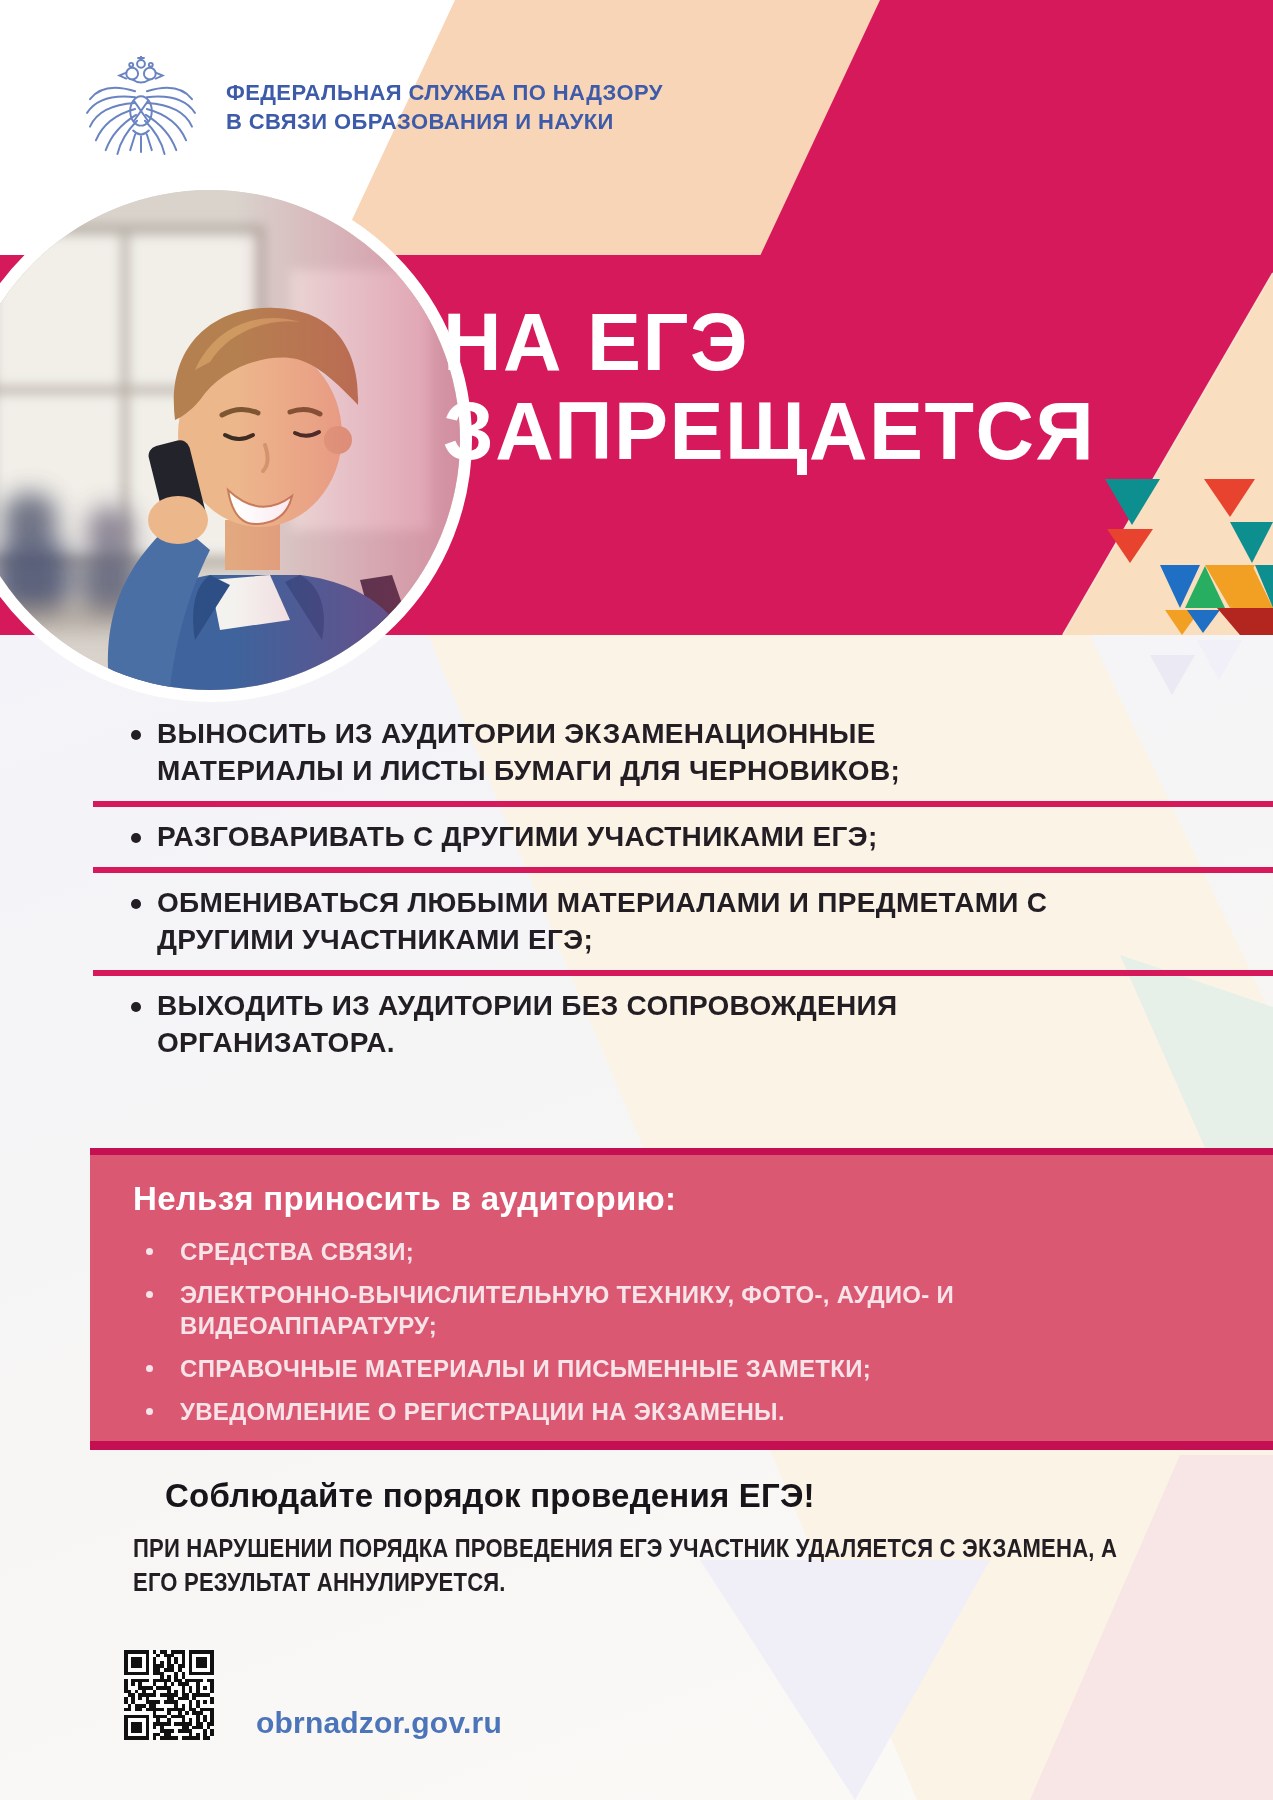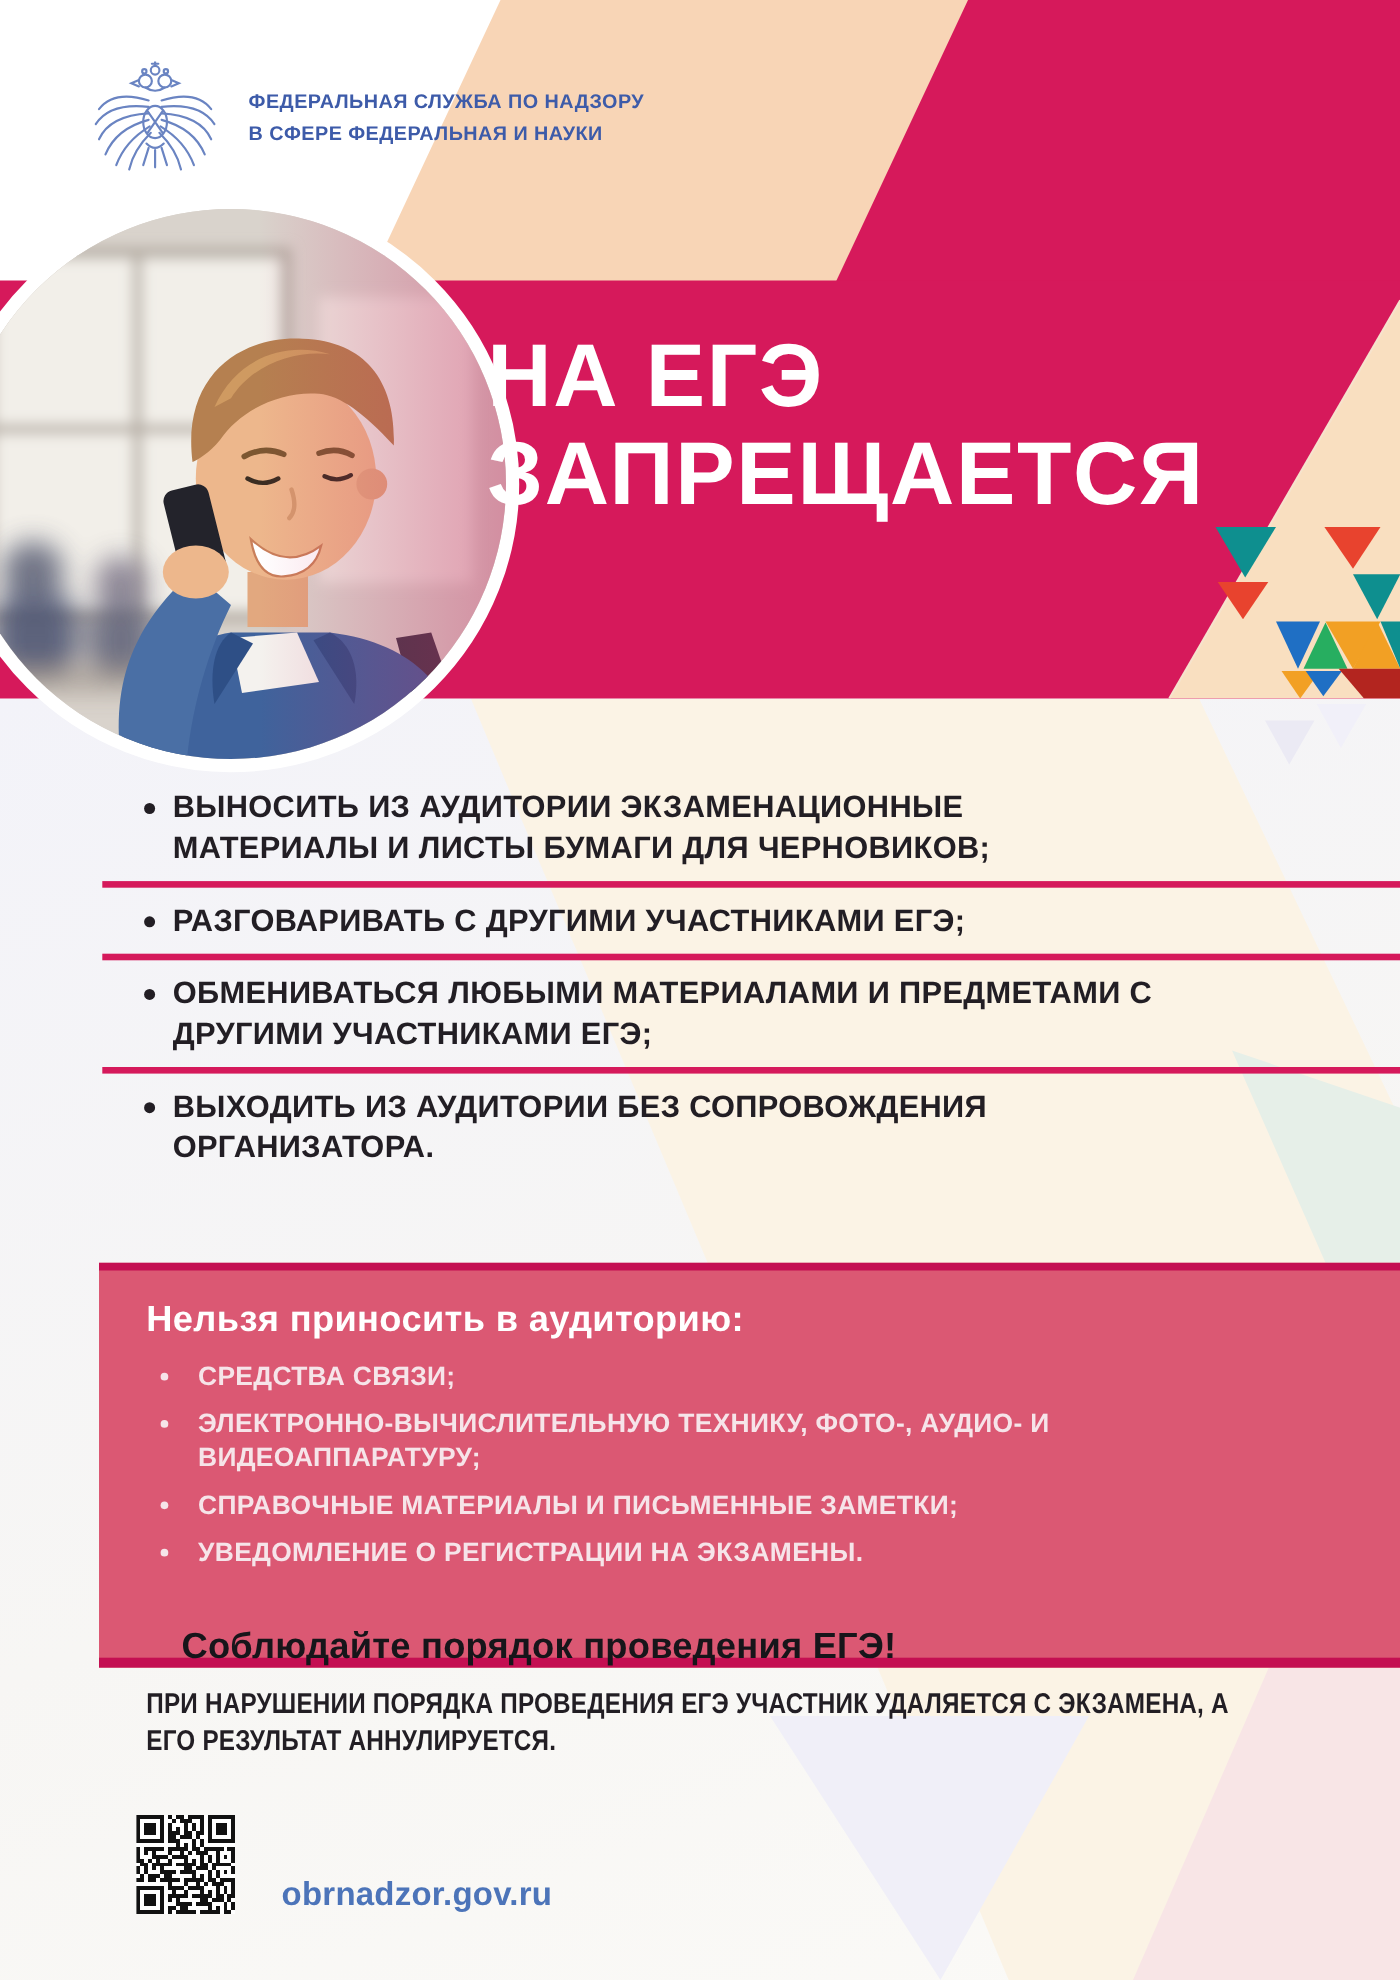--- a/index.html
+++ b/index.html
@@ -16,39 +16,39 @@
     clip-path:polygon(135px 0,565px 0,445px 256px,15px 256px);z-index:1;}
   .tr-par{position:absolute;left:740px;top:0;width:533px;height:256px;background:#d6195b;
     clip-path:polygon(140px 0,533px 0,533px 256px,20px 256px);z-index:2;}
   .band{position:absolute;left:0;top:255px;width:1273px;height:380px;background:#d6195b;z-index:2;}
   .wedge{position:absolute;left:1040px;top:255px;width:233px;height:380px;z-index:3;}
   
   .photo{position:absolute;left:-52px;top:178px;width:500px;height:500px;
     border:12px solid #ffffff;border-radius:50%;overflow:hidden;background:#d9d3cc;z-index:5;}
   
   .gov-header{position:absolute;left:82px;top:56px;display:flex;align-items:flex-start;z-index:6;}
-  .agency{margin-left:26px;padding-top:22px;font-size:18px;line-height:29px;font-weight:700;
+  .agency{margin-left:26px;padding-top:22px;font-size:22px;line-height:29px;font-weight:700;
     color:#3d5ba9;letter-spacing:.4px;}
   .ege{position:absolute;left:1004px;top:50px;width:204px;text-align:center;color:#fff;z-index:6;}
   .ege-row{display:flex;align-items:center;justify-content:center;}
   .ege-text{font-size:60px;font-weight:700;letter-spacing:1px;line-height:70px;}
   .ege-tagline{margin-top:2px;font-size:16.5px;font-weight:700;letter-spacing:.6px;}
   
   .title{position:absolute;left:443px;top:298px;color:#ffffff;font-size:81px;font-weight:700;
     line-height:89px;letter-spacing:1.5px;z-index:6;white-space:nowrap;}
   
   .p-list{position:absolute;left:93px;top:704px;width:1180px;z-index:6;}
   .p-item{position:relative;padding:11px 0 12px 64px;border-bottom:6px solid #d5195b;
     font-size:28px;font-weight:700;line-height:37px;letter-spacing:.3px;color:#221e24;}
   .p-item:last-child{border-bottom:none;}
   .p-item::before{content:"";position:absolute;left:38px;top:26px;width:10px;height:10px;
     border-radius:50%;background:#221e24;}
   .p-item .txt{display:block;max-width:900px;}
   
-  .panel{position:absolute;left:90px;top:1148px;width:1183px;height:368px;background:#db5873;
+  .panel{position:absolute;left:90px;top:1148px;width:1183px;height:302px;background:#db5873;
     border-top:7px solid #c40f52;border-bottom:9px solid #c40f52;box-sizing:border-box;z-index:6;}
   .panel-inner{padding:25px 30px 0 43px;}
   .panel-heading{font-size:33px;font-weight:700;color:#ffffff;letter-spacing:.3px;}
   .panel-list{margin-top:12px;}
   .panel-item{position:relative;padding:6px 0 6px 47px;font-size:24px;font-weight:700;
     line-height:31px;color:#f6e4e9;letter-spacing:.3px;}
   .panel-item::before{content:"";position:absolute;left:13px;top:18px;width:7px;height:7px;
     border-radius:50%;background:#f6e4e9;}
   .panel-item .txt{display:block;max-width:790px;}
   
@@ -176,21 +176,21 @@
             <circle cx="70" cy="9" r="2"></circle>
           <path d="M51,24 Q60,30 69,24"></path>
           <ellipse cx="60" cy="56" rx="11" ry="15"></ellipse>
           <path d="M53,46 l14,20 M67,46 l-14,20"></path>
           <path d="M52,76 q8,8 16,0 M54,80 l-5,16 M66,80 l5,16 M60,82 v16"></path>
         </g>
       </svg>
     </span>
     <div class="agency">
       <div>ФЕДЕРАЛЬНАЯ СЛУЖБА ПО НАДЗОРУ</div>
-      <div>В СФЕРЕ ФЕДЕРАЛЬНАЯ И НАУКИ</div>
+      <div>В СВЯЗИ ОБРАЗОВАНИЯ И НАУКИ</div>
     </div>
   </div>
 
 
   <div class="title">
     <div>НА ЕГЭ</div>
     <div>ЗАПРЕЩАЕТСЯ</div>
   </div>
 
   <div class="p-list">

